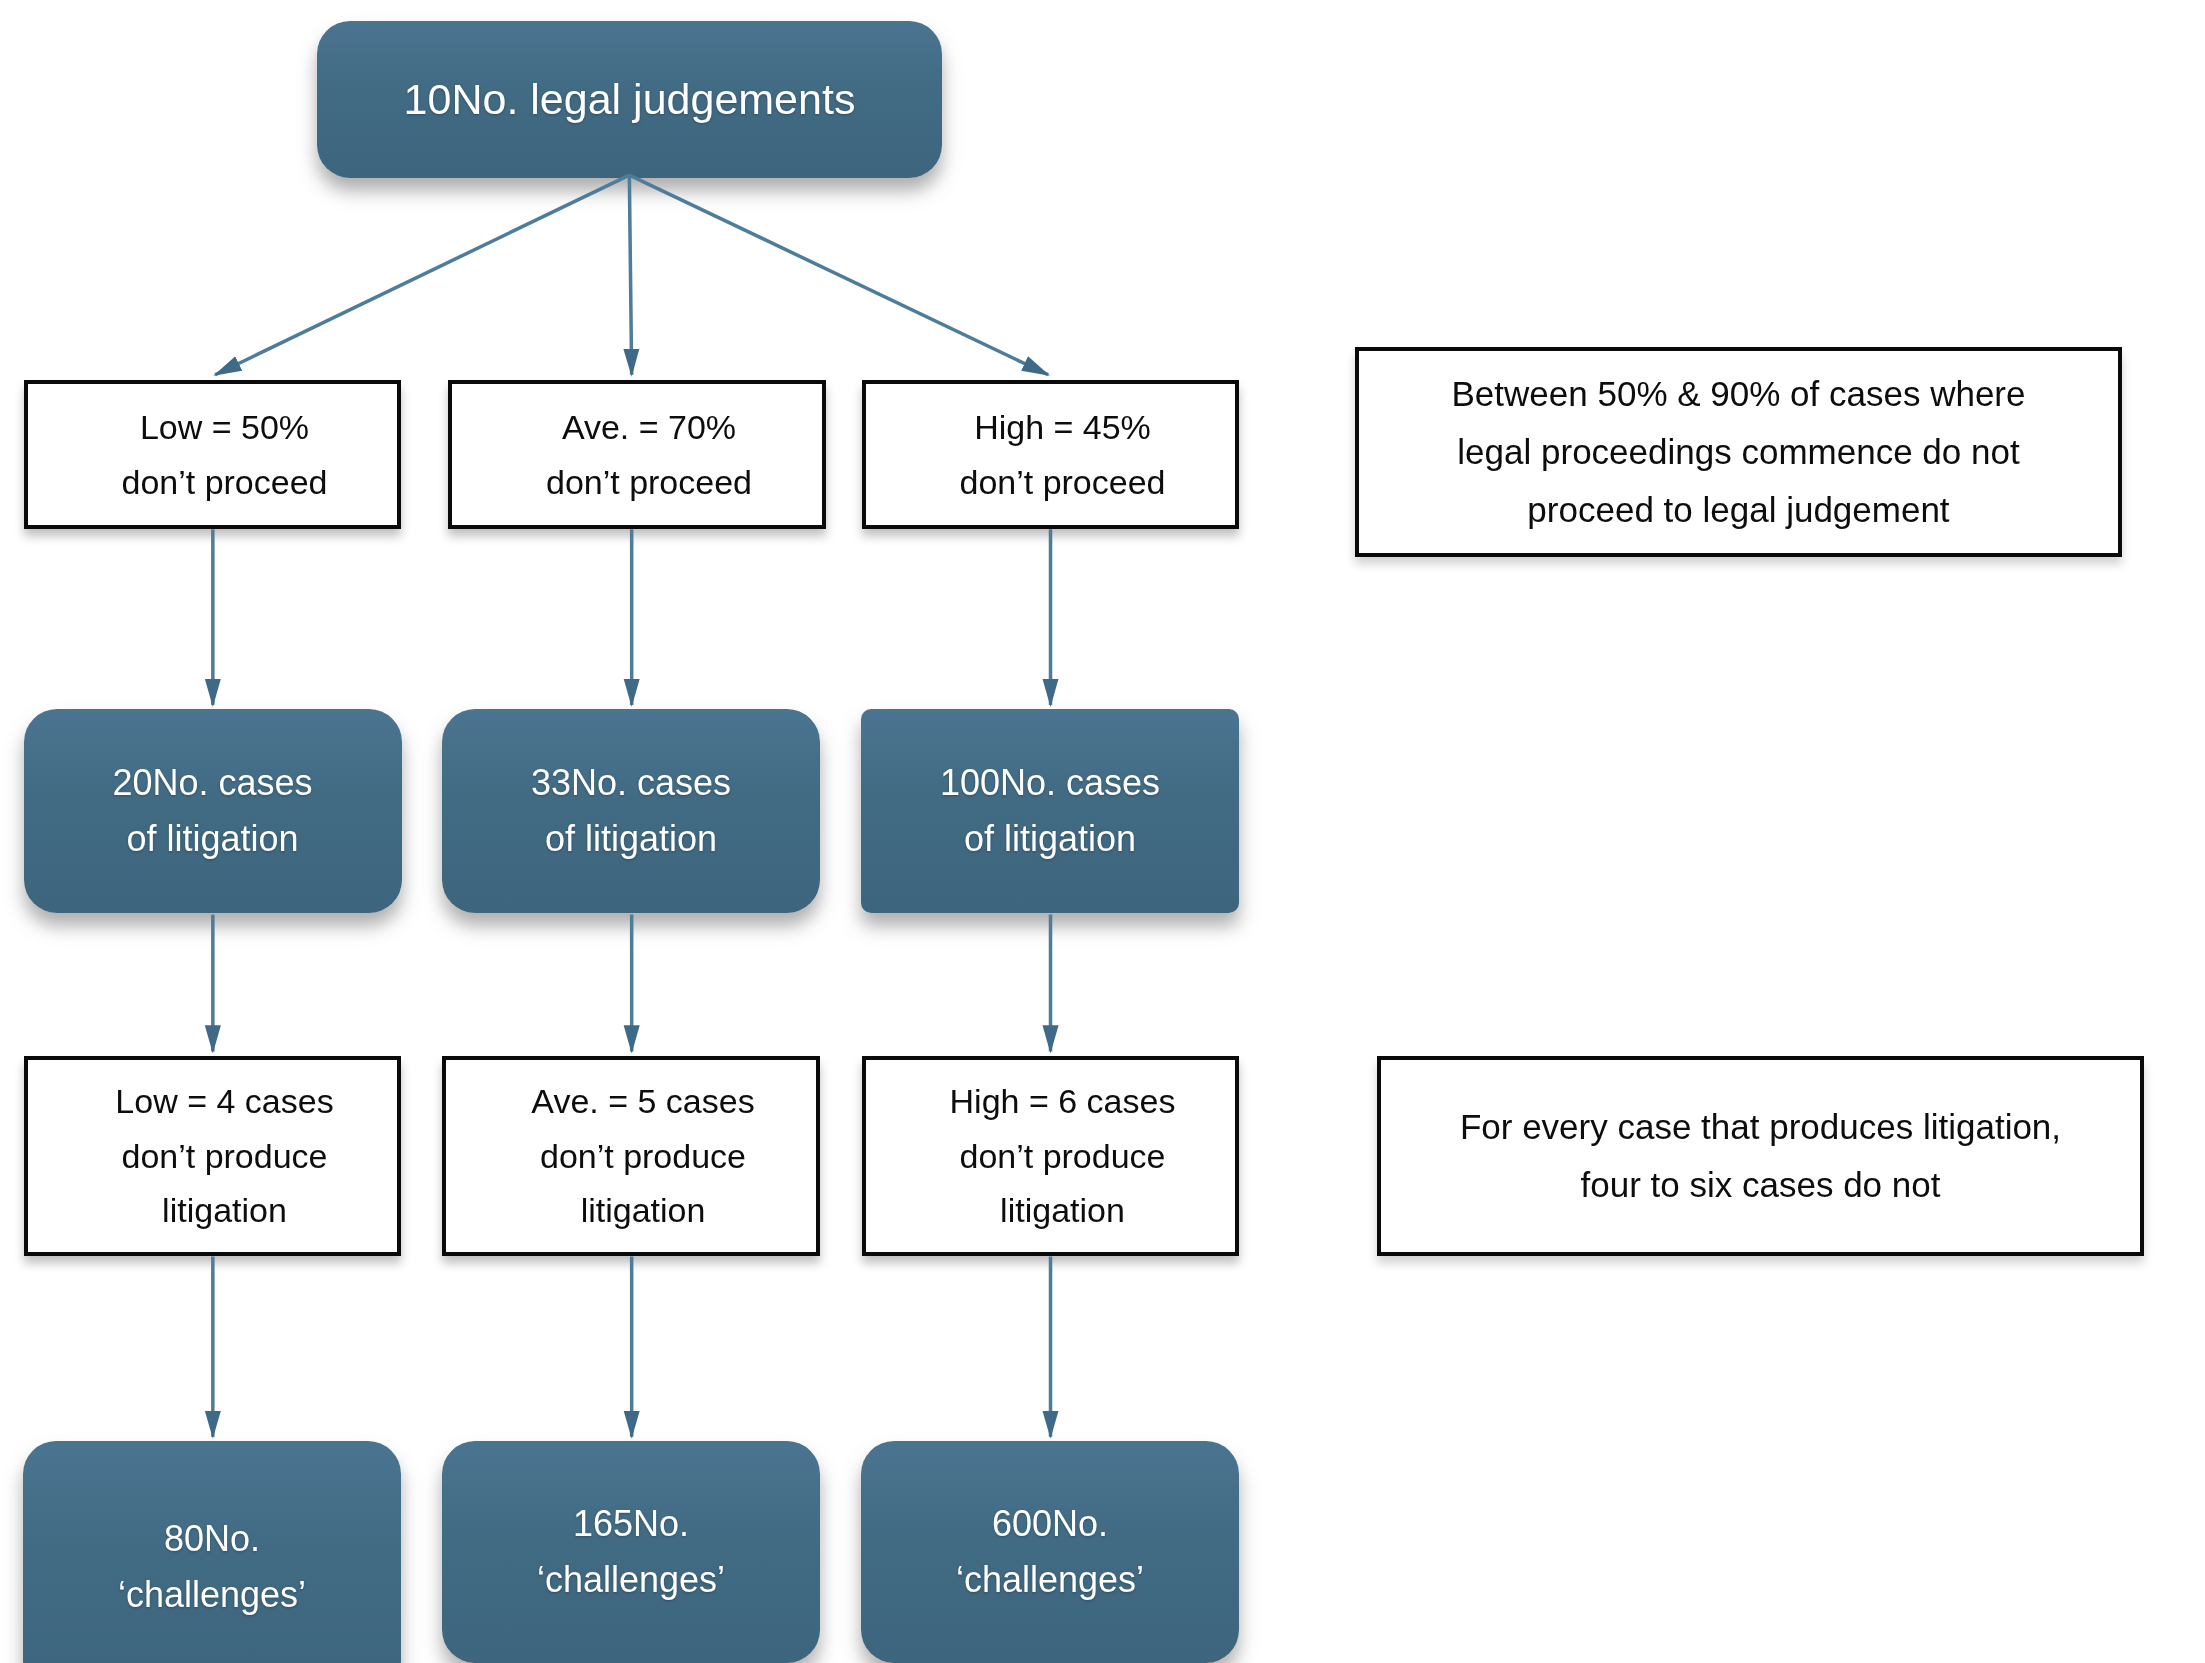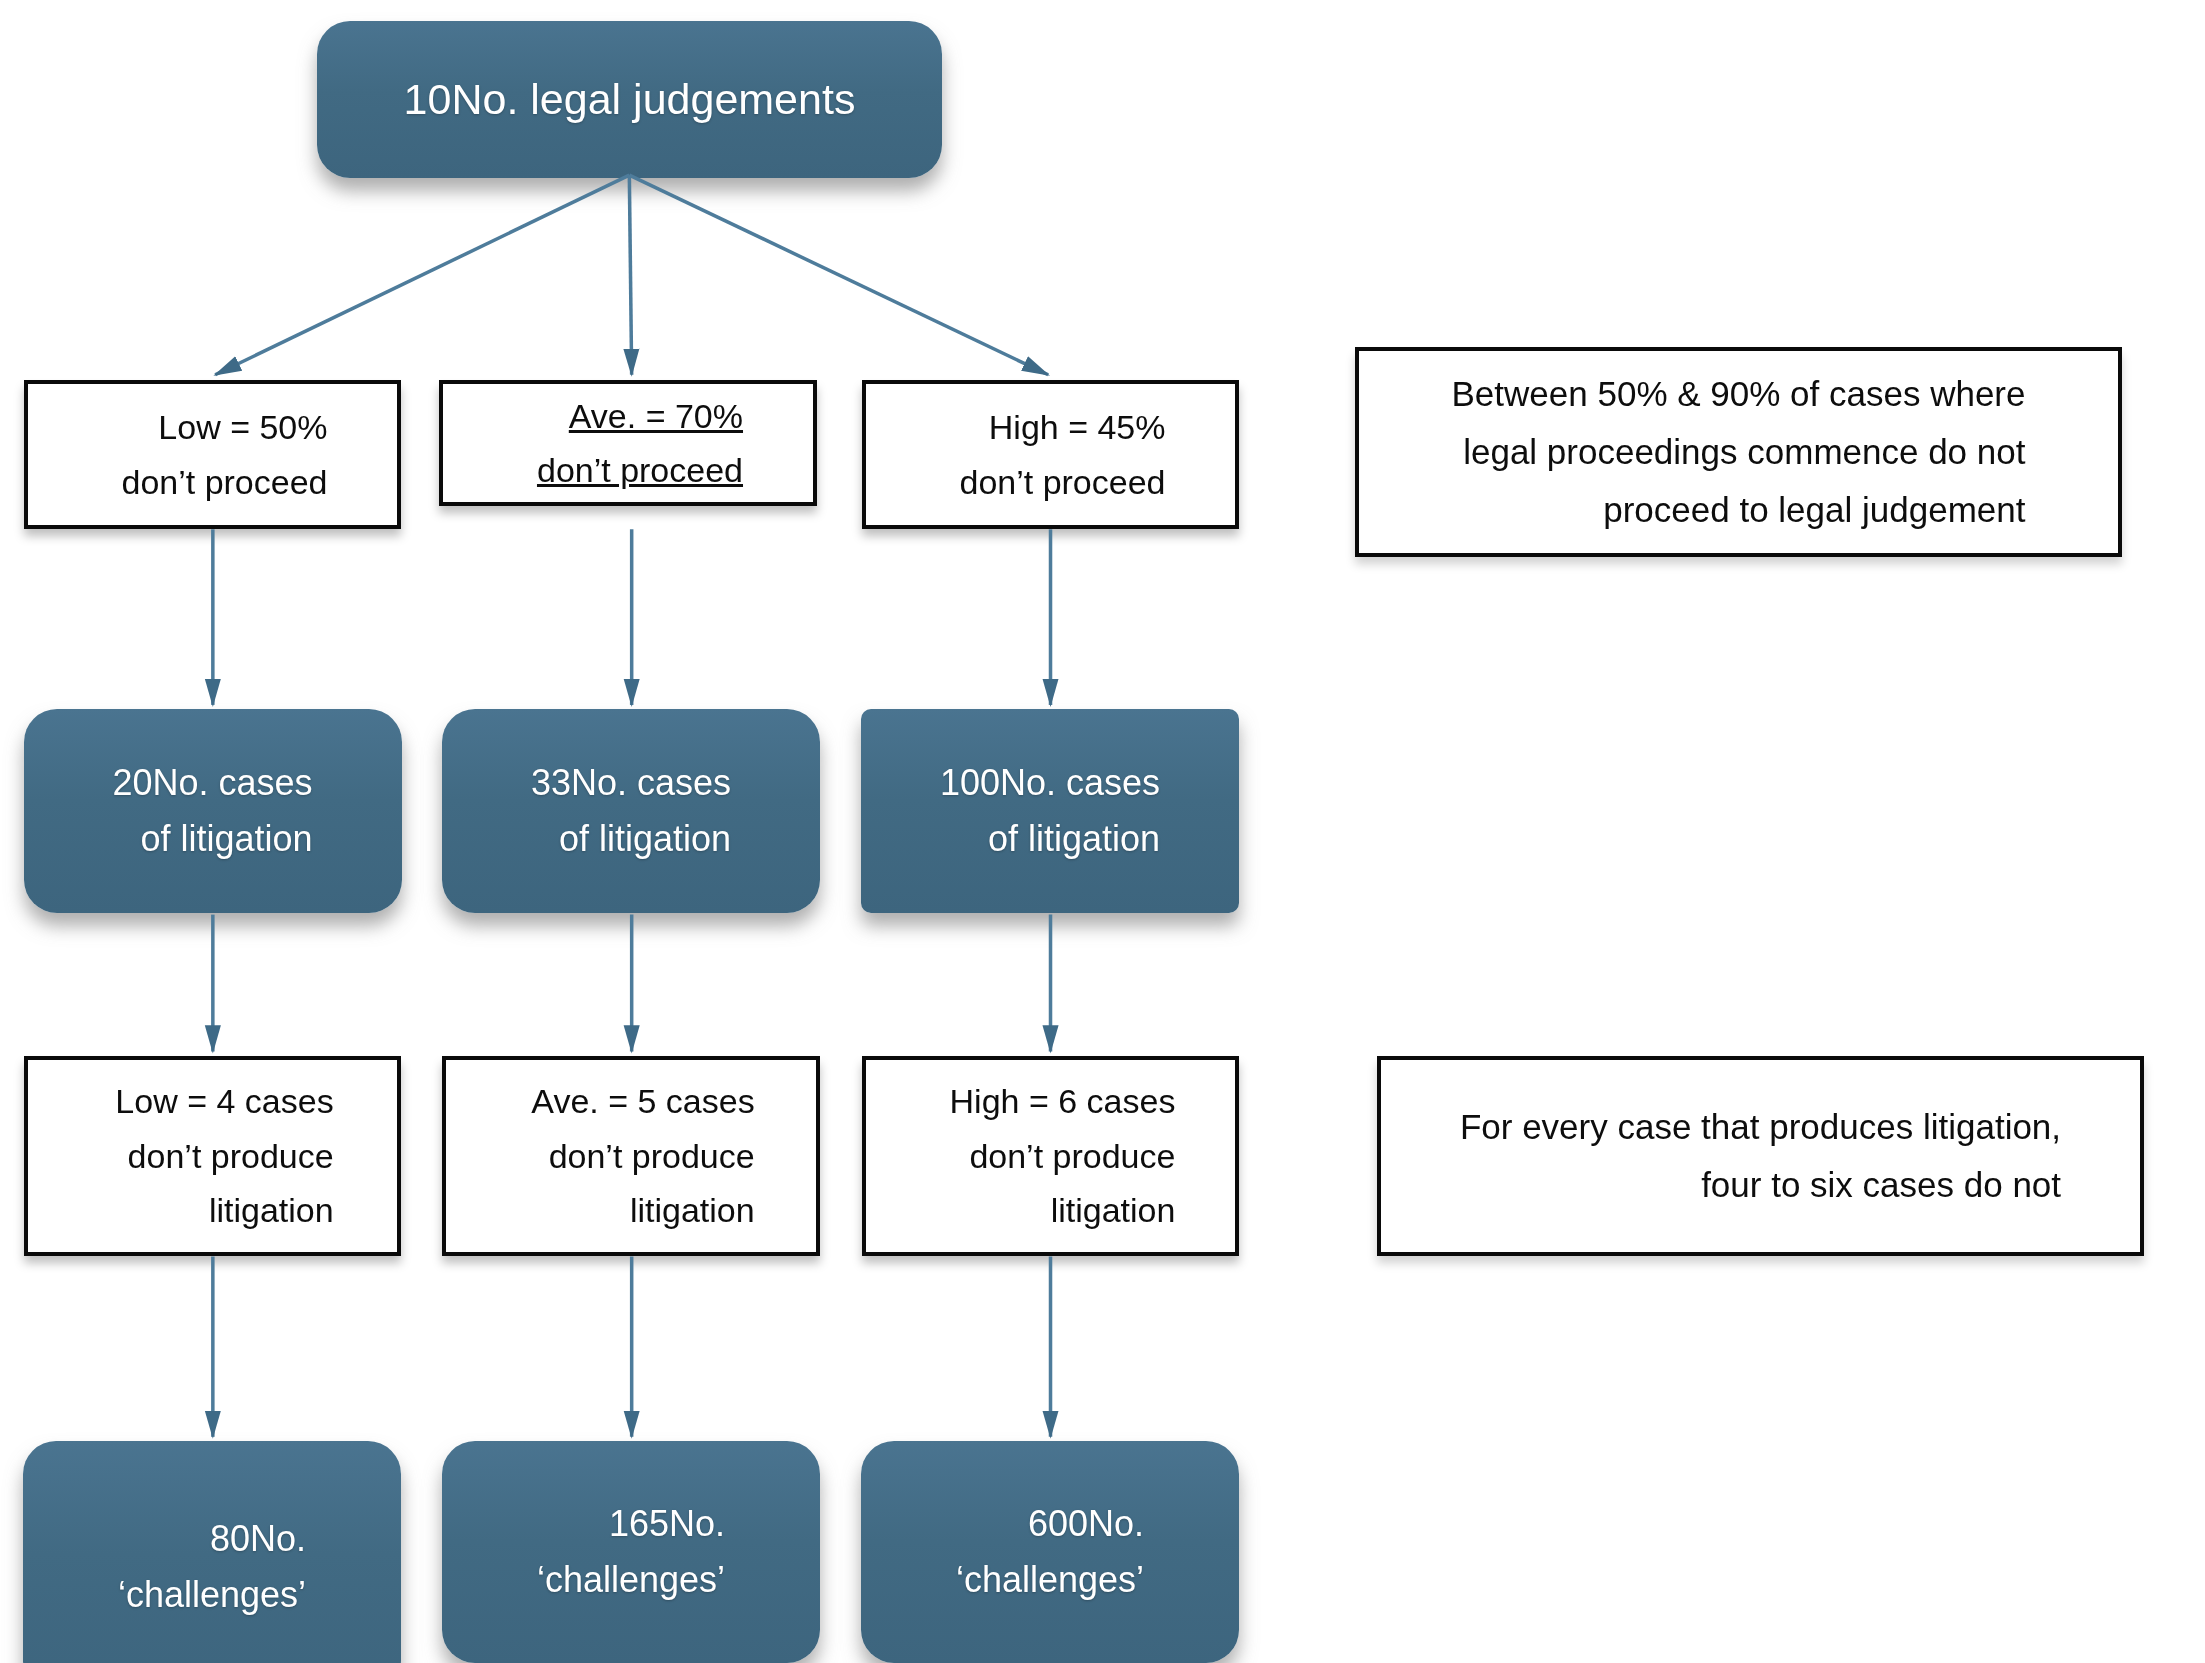--- a/index.html
+++ b/index.html
@@ -13,21 +13,21 @@
     height: 1663px;
     background: #ffffff;
     font-family: "Liberation Sans", "DejaVu Sans", sans-serif;
     overflow: hidden;
   }
   .box {
     position: absolute;
     display: flex;
     align-items: center;
     justify-content: center;
-    text-align: right;
+    text-align: center;
     white-space: pre-line;
     box-sizing: border-box;
   }
   .teal {
     background: linear-gradient(180deg, #4a7490 0%, #416a83 45%, #3d657e 100%);
     color: #ffffff;
     border-radius: 33px;
     box-shadow: 0 13px 17.6px rgba(110, 110, 110, 0.55);
     font-size: 36px;
     line-height: 1.55;
@@ -69,21 +69,21 @@
 </style>
 </head>
 <body>
 
 <div class="canvas">
 
   <div class="box teal root" style="left:317px; top:21px; width:625px; height:157px;">10No. legal judgements</div>
 
   <div class="box white" style="left:24px; top:380px; width:377px; height:149px;">Low = 50%
 don’t proceed</div>
-  <div class="box white" style="left:439px; top:380px; width:378px; height:126px;text-decoration:underline;">Ave. = 70%
+  <div class="box white" style="left:448px; top:380px; width:378px; height:149px;">Ave. = 70%
 don’t proceed</div>
   <div class="box white" style="left:862px; top:380px; width:377px; height:149px;">High = 45%
 don’t proceed</div>
 
   <div class="box note" style="left:1355px; top:347px; width:767px; height:210px;">Between 50% &amp; 90% of cases where
 legal proceedings commence do not
 proceed to legal judgement</div>
 
   <div class="box teal" style="left:23.5px; top:709px; width:378px; height:204px;">20No. cases
 of litigation</div>

